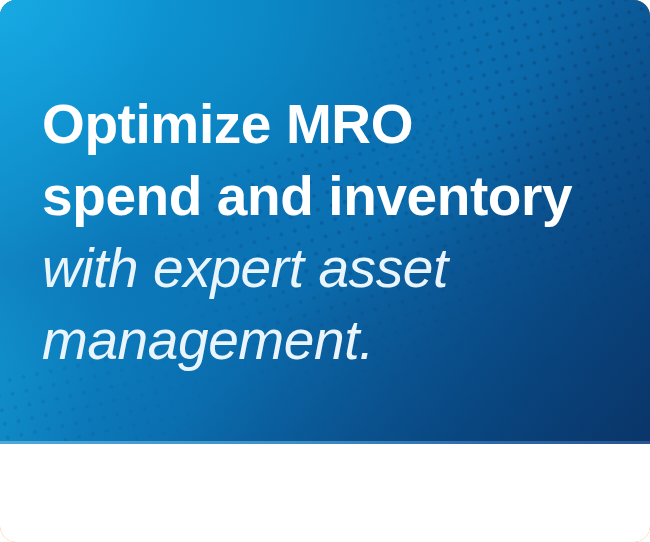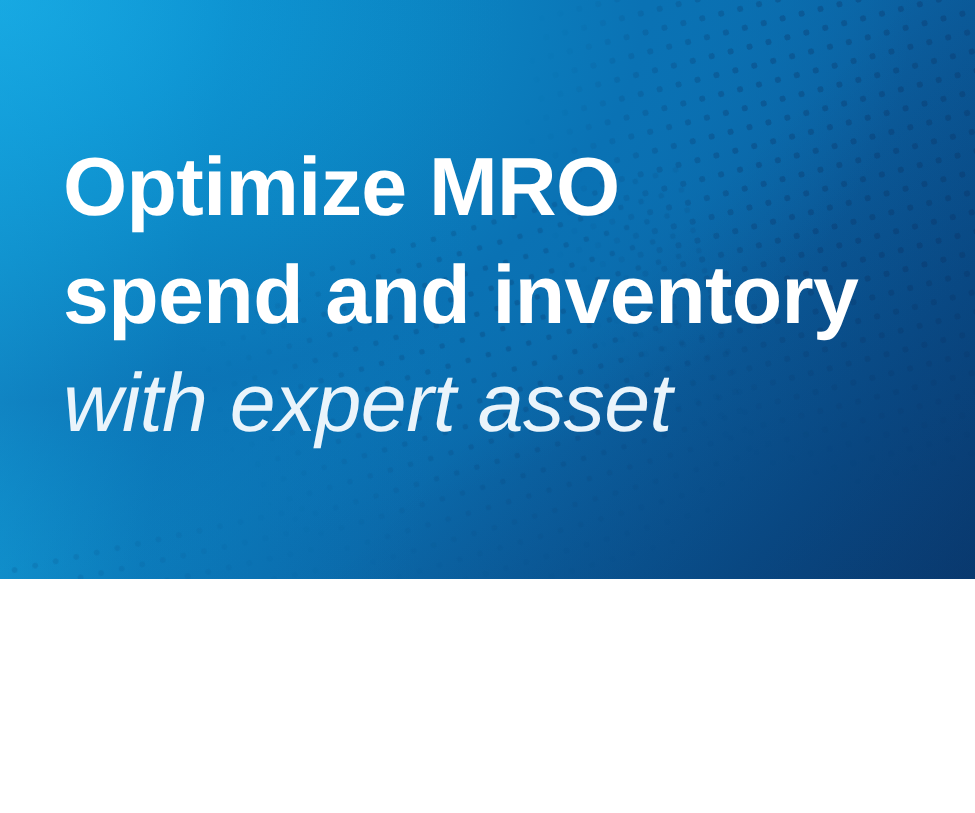--- a/index.html
+++ b/index.html
@@ -5,23 +5,24 @@
   * { margin:0; padding:0; box-sizing:border-box; }
   html, body {
     width:650px; height:542px;
     background:#ffffff;
     font-family:"Liberation Sans", sans-serif;
     overflow:hidden;
   }
 
   .ad-banner {
     position:relative;
-    width:650px; height:386px;
+    width:650px; height:542px;
     background:#f97316;
     overflow:hidden;
+    border-radius:16px;
   }
 
   
   .hero {
     position:absolute;
     left:0; top:0;
     width:650px; height:443px;
     overflow:hidden;
     background:
       radial-gradient(ellipse 120% 110% at 0% 0%, #13a5e0 0%, #0d96d4 18%, #0b86c4 36%, #0a72b4 55%, transparent 78%),
@@ -123,20 +124,21 @@
     <div class="hero-edge-light"></div>
     <div class="halftone"></div>
     <div class="halftone-2"></div>
     <div class="halftone-3"></div>
     <div class="hero-vignette"></div>
 
     <div class="headline">
       <span class="headline-line bold">Optimize MRO</span>
       <span class="headline-line bold">spend and inventory</span>
       <span class="headline-line light">with expert asset</span>
+      <span class="headline-line light">management.</span>
     </div>
   </div>
 
   <div class="hero-rule"></div>
 
   <div class="footer">
 
     
     
 

